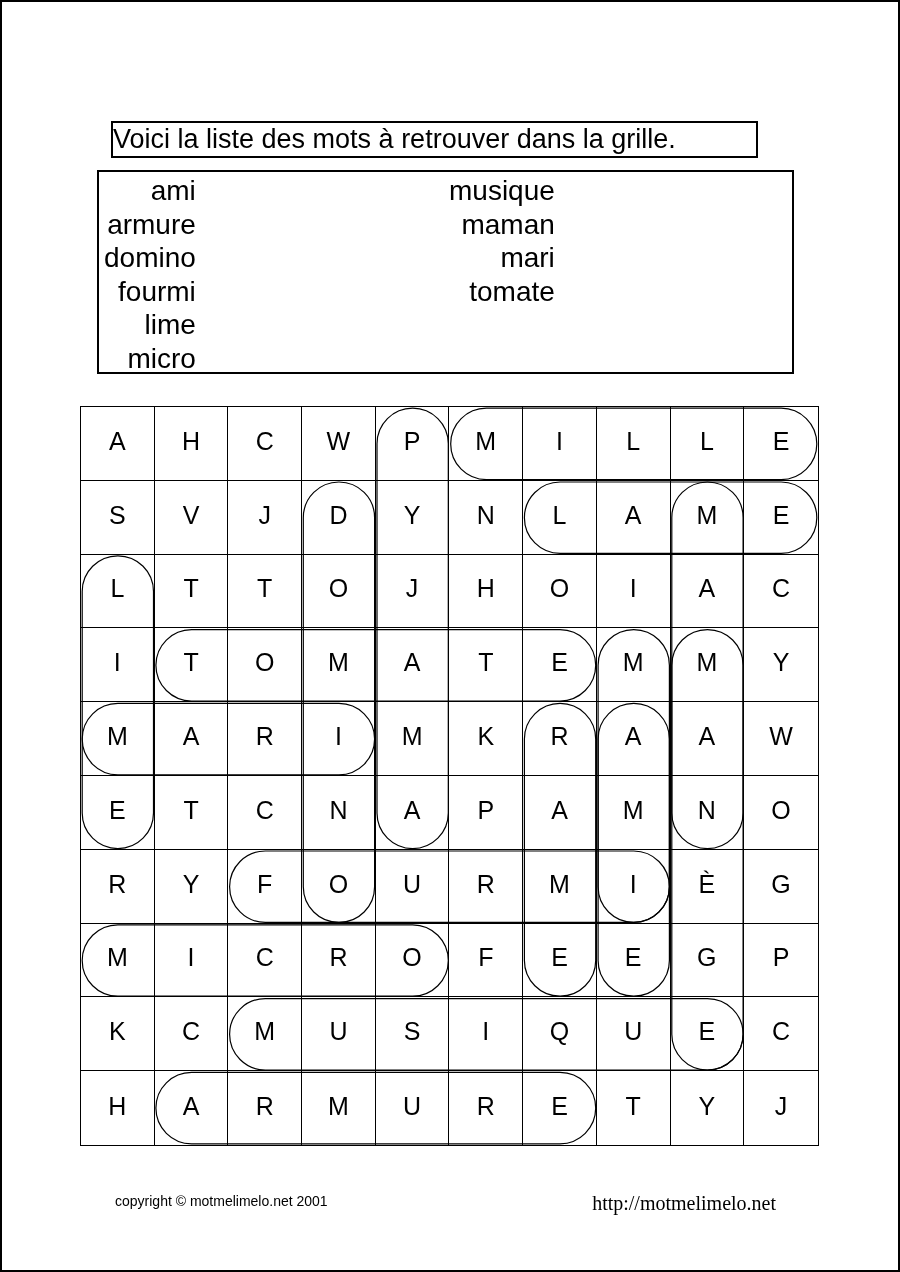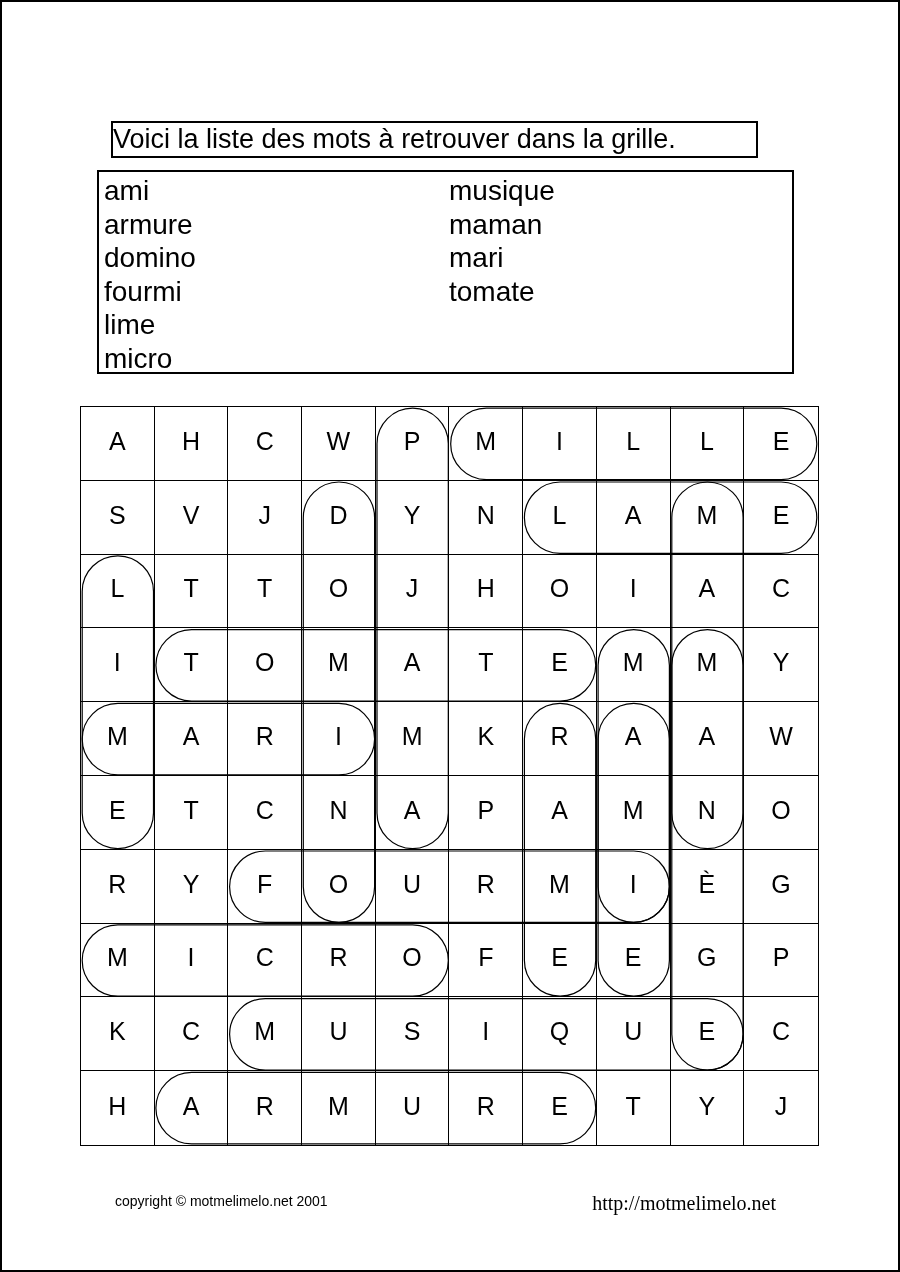--- a/index.html
+++ b/index.html
@@ -27,21 +27,21 @@
     margin-left:9px;
   }
   .wordlist-box{
     position:absolute;left:95px;top:168px;width:697px;height:204px;
     box-sizing:border-box;border:2px solid #000;
   }
   .wl-col{position:absolute;top:2px;}
   .wl-col-1{left:5px;}
   .wl-col-2{left:178px;}
   .wl-col-3{left:350px;}
-  .wl-item{font-size:28px;line-height:33.5px;white-space:nowrap;}
+  .wl-item{font-size:28px;line-height:33.5px;white-space:nowrap;text-align:right;}
   .grid{
     position:absolute;left:78px;top:404px;
     width:739px;height:740px;
     box-sizing:border-box;border:1px solid #000;
     display:grid;
     grid-template-columns:repeat(10,73.7px);
     grid-auto-rows:73.8px;
   }
   .cell{
     box-sizing:border-box;

